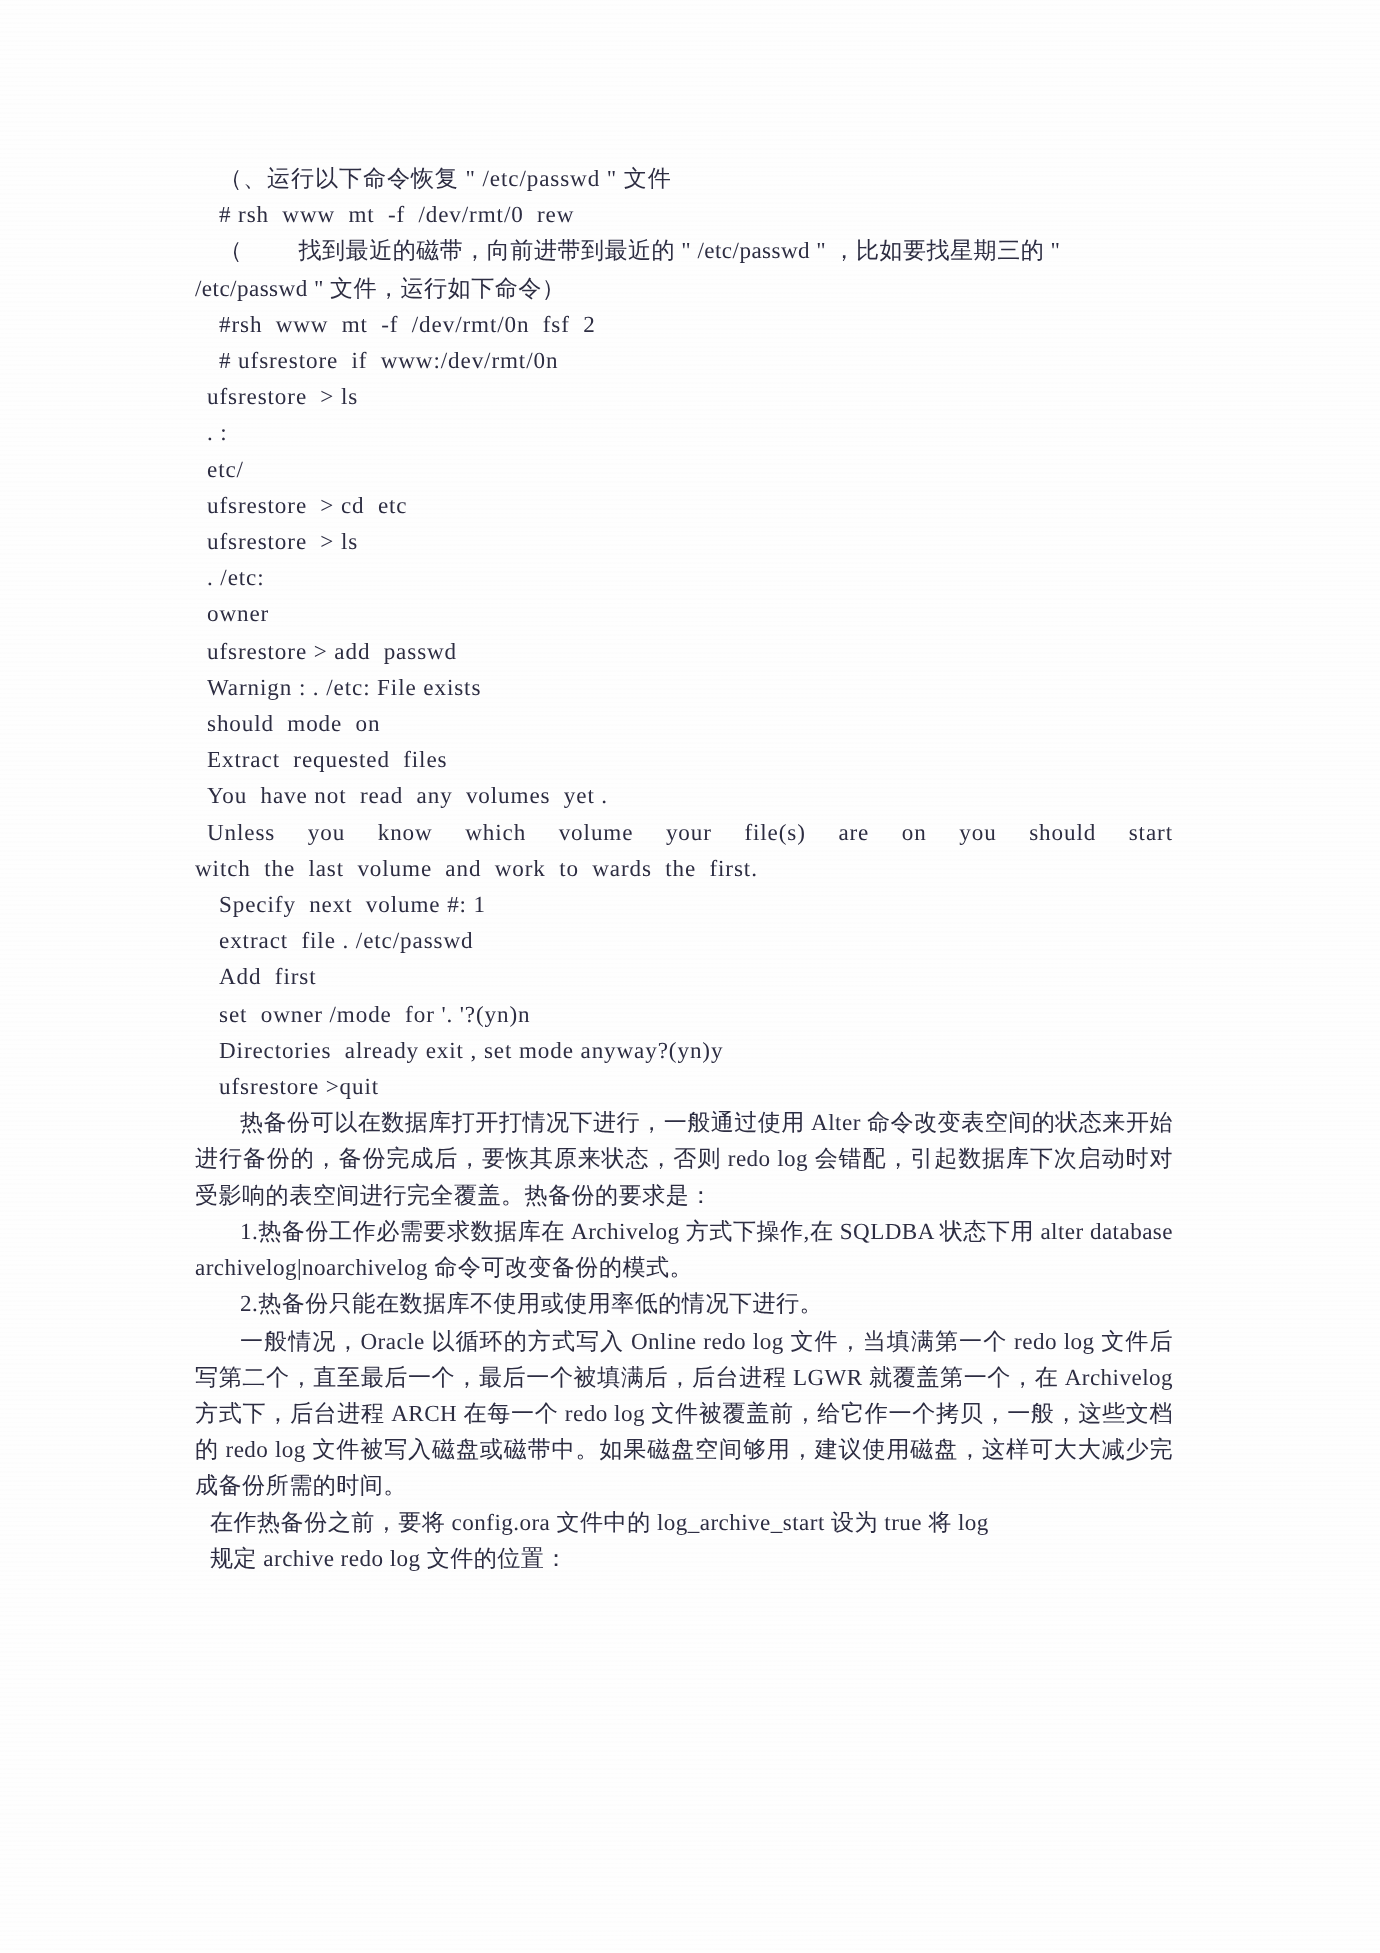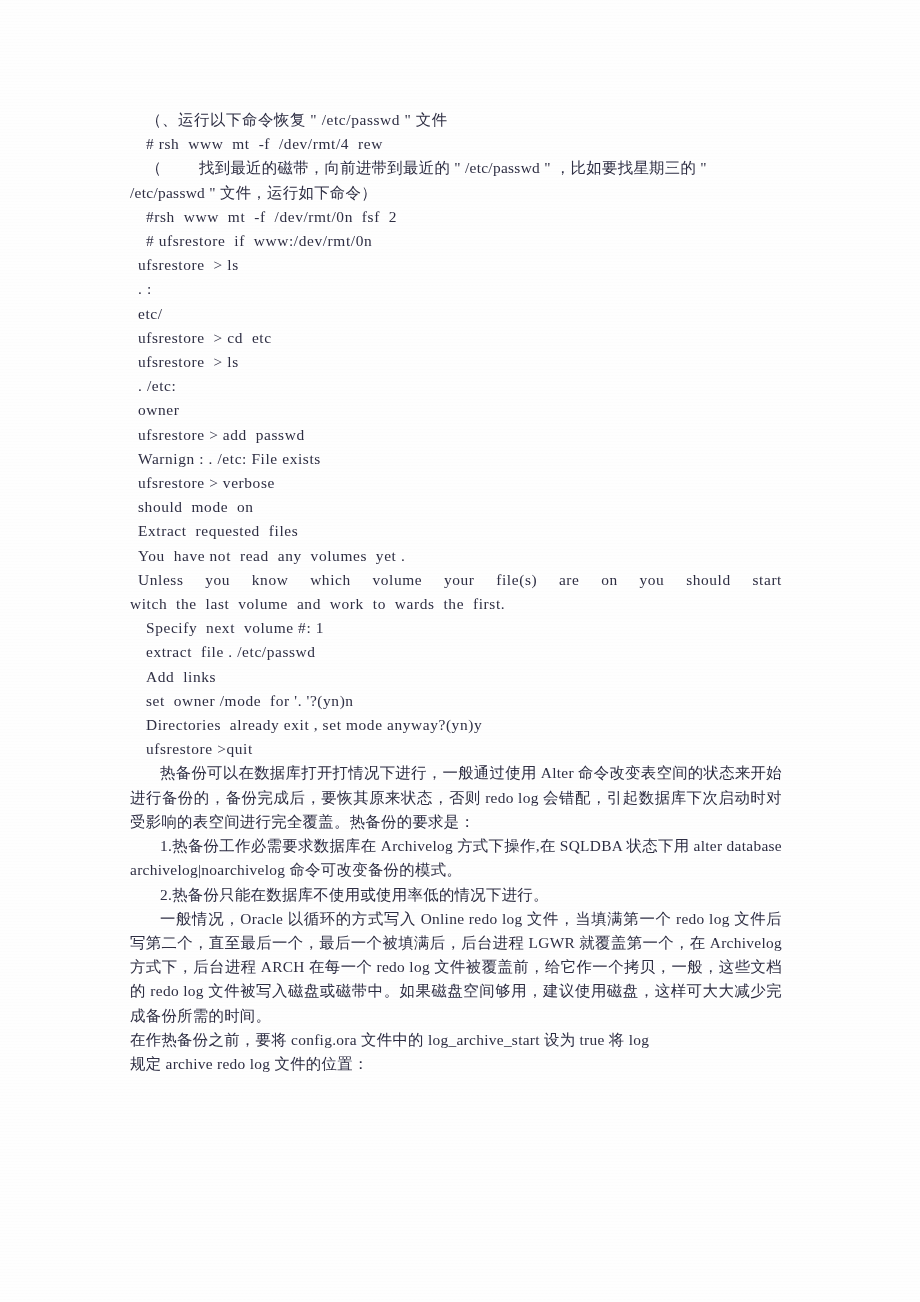--- a/index.html
+++ b/index.html
@@ -62,20 +62,21 @@
     white-space: normal;
     text-align: justify;
     text-indent: 30px;
     word-break: break-all;
   }
   .para-noindent {
     white-space: normal;
     text-align: justify;
     text-indent: 0;
     word-break: break-all;
+    margin-left: 10px;
   }
   
   .scanfx {
     position: absolute;
     left: 0; top: 0;
     width: 920px; height: 1302px;
     pointer-events: none;
     background: repeating-linear-gradient(
       to bottom,
       rgba(0,0,0,0.010) 0px,
@@ -87,45 +88,44 @@
   }
 </style>
 </head>
 <body>
 
 <div class="page">
 
   <div class="doc-body">
 
     <div class="ln mono i2">（、运行以下命令恢复 " /etc/passwd " 文件</div>
-    <div class="ln mono i2"># rsh  www  mt  -f  /dev/rmt/4  rew</div>
+    <div class="ln mono i2"># rsh  www  mt  -f  /dev/rmt/0  rew</div>
     <div class="ln cn   i2">（         找到最近的磁带，向前进带到最近的 " /etc/passwd " ，比如要找星期三的 "</div>
     <div class="ln cn   i0">/etc/passwd " 文件，运行如下命令）</div>
     <div class="ln mono i2">#rsh  www  mt  -f  /dev/rmt/0n  fsf  2</div>
     <div class="ln mono i2"># ufsrestore  if  www:/dev/rmt/0n</div>
     <div class="ln mono i1">ufsrestore  &gt; ls</div>
     <div class="ln mono i1">. :</div>
     <div class="ln mono i1">etc/</div>
     <div class="ln mono i1">ufsrestore  &gt; cd  etc</div>
     <div class="ln mono i1">ufsrestore  &gt; ls</div>
     <div class="ln mono i1">. /etc:</div>
     <div class="ln mono i1">owner</div>
     <div class="ln mono i1">ufsrestore &gt; add  passwd</div>
     <div class="ln mono i1">Warnign : . /etc: File exists</div>
-    <div class="ln mono i1">ufsrestore &gt; verbose</div>
     <div class="ln mono i1">should  mode  on</div>
     <div class="ln mono i1">Extract  requested  files</div>
     <div class="ln mono i1">You  have not  read  any  volumes  yet .</div>
 
     <div class="ln mono justify" style="padding-left:8px;">Unless  you  know  which  volume  your  file(s)  are  on  you  should  start</div>
     <div class="ln mono i0">witch  the  last  volume  and  work  to  wards  the  first.</div>
 
     <div class="ln mono i2">Specify  next  volume #: 1</div>
     <div class="ln mono i2">extract  file . /etc/passwd</div>
-    <div class="ln mono i2">Add  links</div>
+    <div class="ln mono i2">Add  first</div>
     <div class="ln mono i2">set  owner /mode  for '. '?(yn)n</div>
     <div class="ln mono i2">Directories  already exit , set mode anyway?(yn)y</div>
     <div class="ln mono i2">ufsrestore &gt;quit</div>
 
     <div class="ln cn para">热备份可以在数据库打开打情况下进行，一般通过使用 Alter 命令改变表空间的状态来开始进行备份的，备份完成后，要恢其原来状态，否则 redo log 会错配，引起数据库下次启动时对受影响的表空间进行完全覆盖。热备份的要求是：</div>
 
     <div class="ln cn para">1.热备份工作必需要求数据库在 Archivelog 方式下操作,在 SQLDBA 状态下用 alter database archivelog|noarchivelog 命令可改变备份的模式。</div>
     <div class="ln cn para">2.热备份只能在数据库不使用或使用率低的情况下进行。</div>
 
     <div class="ln cn para">一般情况，Oracle 以循环的方式写入 Online redo log 文件，当填满第一个 redo log 文件后写第二个，直至最后一个，最后一个被填满后，后台进程 LGWR 就覆盖第一个，在 Archivelog 方式下，后台进程 ARCH 在每一个 redo log 文件被覆盖前，给它作一个拷贝，一般，这些文档的 redo log 文件被写入磁盘或磁带中。如果磁盘空间够用，建议使用磁盘，这样可大大减少完成备份所需的时间。</div>

